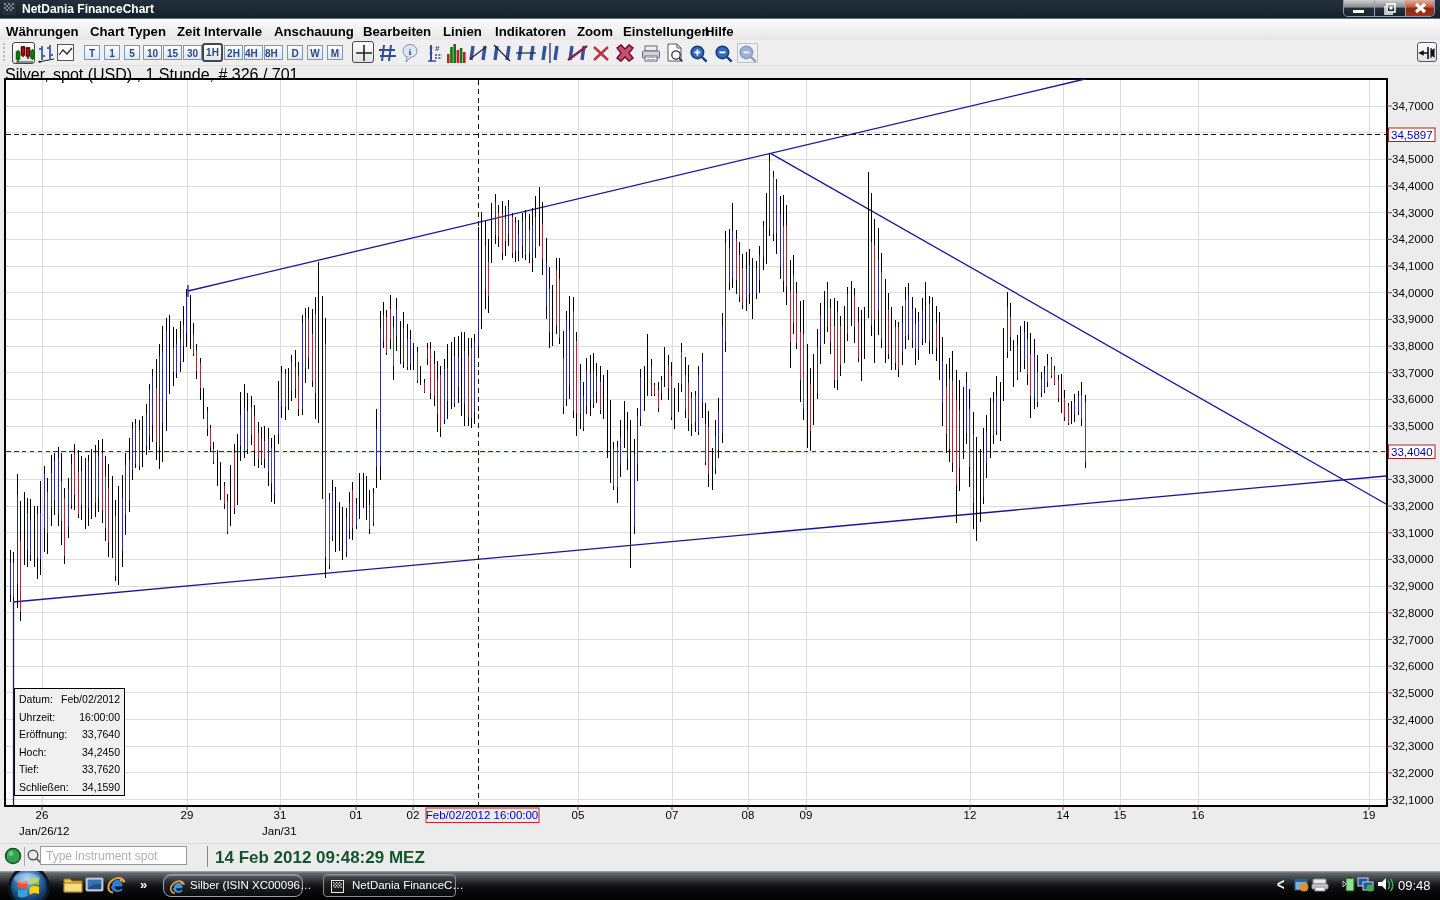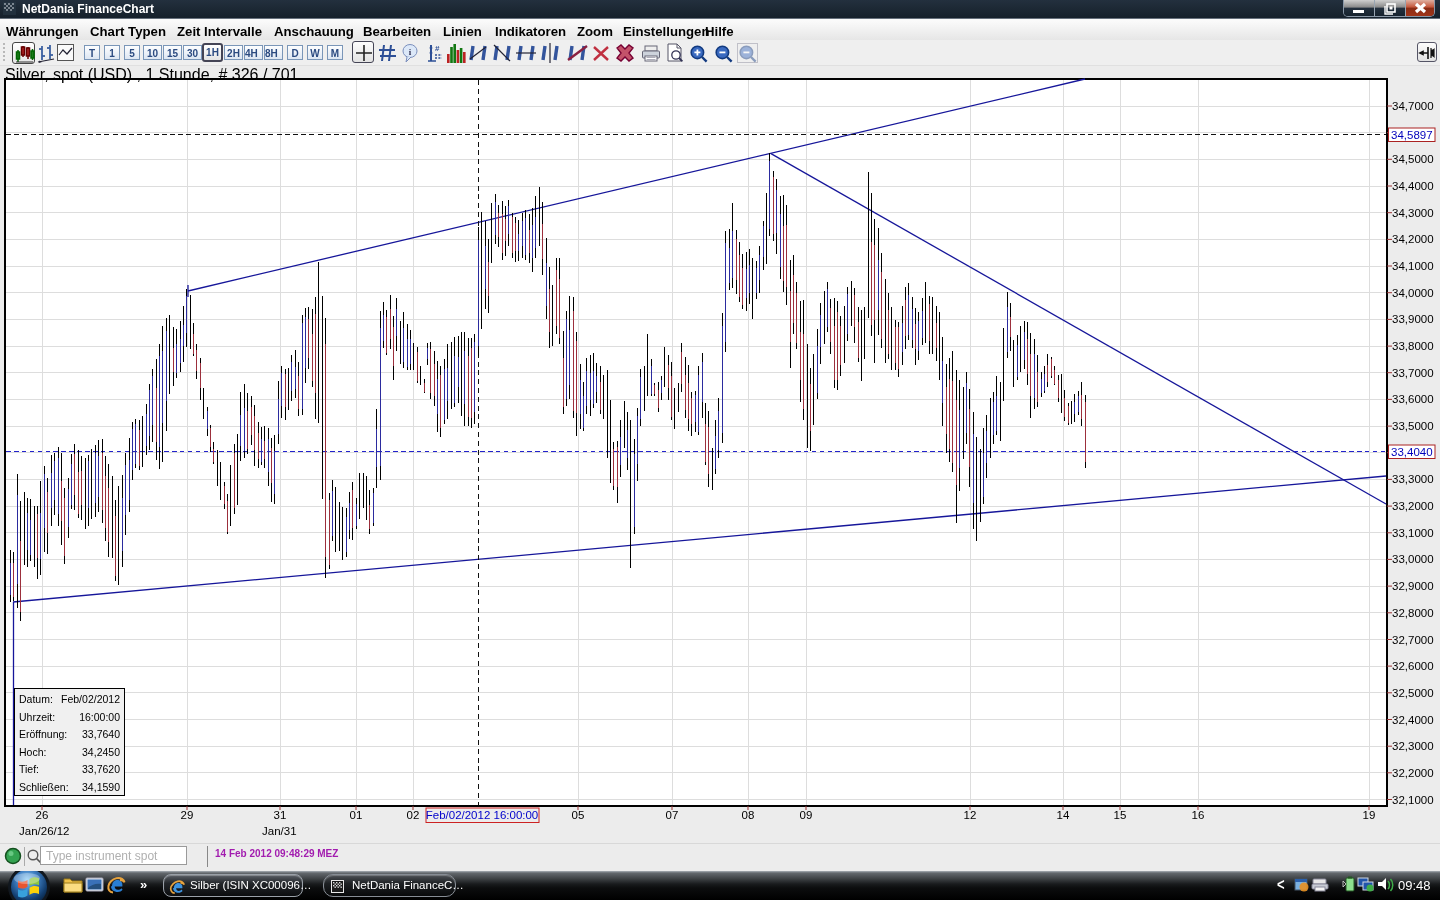--- a/index.html
+++ b/index.html
@@ -397,21 +397,21 @@
     <circle cx="9" cy="9" r="7.5" fill="#33a251" stroke="#14501f" stroke-width="1.5"></circle>
     <circle cx="7" cy="6.5" r="2.5" fill="#7fd898" opacity="0.7"></circle>
   </svg>
 <div style="position:absolute;left:24px;top:847px;width:1px;height:19px;background:#aaa"></div>
 <svg width="17" height="17" style="position:absolute;left:26px;top:848px">
     <circle cx="7" cy="7" r="4.8" fill="none" stroke="#555" stroke-width="1.4"></circle>
     <path d="M10.5 10.5l4 4" stroke="#555" stroke-width="1.7"></path>
   </svg>
 <div style="position:absolute;left:40px;top:846px;width:147px;height:19px;background:#fff;border:1px solid #9a9a9a;color:#b0b0b0;font-size:12px;line-height:19px;padding-left:5px">Type instrument spot</div>
 <div style="position:absolute;left:207px;top:846px;width:1px;height:21px;background:#888"></div>
-<div style="position:absolute;left:215px;top:848px;font-size:10px;font-weight:bold;color:#a21caf">14 Feb 2012 09:48:29 MEZ</div>
+<div style="position:absolute;left:215px;top:848px;font-size:17px;font-weight:bold;color:#14532d">14 Feb 2012 09:48:29 MEZ</div>
 
 <div style="position:absolute;left:0;top:871px;width:1440px;height:29px;background:linear-gradient(180deg,#aab0b6 0,#63686d 2px,#3c4043 8px,#191b1d 13px,#0c0d0e 17px,#000 29px)"></div>
 <svg width="58" height="29" viewBox="0 0 58 29" style="position:absolute;left:2px;top:871px" xmlns="http://www.w3.org/2000/svg">
 <defs>
       <radialGradient id="orb" cx="45%" cy="30%" r="70%">
         <stop offset="0%" stop-color="#8ecdf5"></stop>
         <stop offset="40%" stop-color="#3e7ec2"></stop>
         <stop offset="80%" stop-color="#123d6e"></stop>
         <stop offset="100%" stop-color="#0a2646"></stop>
       </radialGradient>
@@ -440,21 +440,21 @@
 </svg>
 <div style="position:absolute;left:140px;top:877px;color:#fff;font-weight:bold;font-size:13px">»</div>
 <div style="position:absolute;left:163px;top:874px;width:140px;height:23px;border:1px solid #9aa0a8;border-radius:8px;background:linear-gradient(180deg,#5a5f66,#23262a 40%,#0b0c0e);box-shadow:inset 0 1px 1px rgba(255,255,255,0.3)">
 <svg width="18" height="18" viewBox="0 0 22 22" style="position:absolute;left:5px;top:3px">
 <path d="M6 12.2c0-3.6 2.3-6.2 5.4-6.2 3 0 5 2.2 5 5.2 0 0.5 0 1-0.1 1.3H8.6c0.2 2 1.5 3.3 3.4 3.3 1.4 0 2.6-0.6 3.4-1.6l1.2 1.6c-1.2 1.4-2.9 2.2-4.8 2.2-3.9 0-6.8-2.4-6.8-5.8z" fill="#3f94e0"></path>
 <path d="M8.8 10.6h5c-0.1-1.6-1-2.6-2.4-2.6-1.4 0-2.3 1-2.6 2.6z" fill="#3f94e0"></path>
 <path d="M3.2 16.5C1.6 14 2.2 10 5 7.2 8.2 4 13 3 16 4.8c1.5 0.9 2.3 2.2 2.6 3.4-0.8-1.4-2.4-2.3-4.6-2.3M3.2 16.5c0.8 1.2 2.2 1.9 3.8 2" fill="none" stroke="#e8a33d" stroke-width="2"></path>
 </svg>
 <span style="position:absolute;left:26px;top:4px;color:#fff;font-size:11.5px;white-space:nowrap">Silber (ISIN XC00096…</span>
   </div>
-<div style="position:absolute;left:323px;top:874px;width:133px;height:23px;border:1px solid #878d95;border-radius:10px;background:linear-gradient(180deg,#4e5257,#1e2124 40%,#08090a);box-shadow:inset 0 1px 1px rgba(255,255,255,0.25)">
+<div style="position:absolute;left:323px;top:874px;width:133px;height:23px;border:1px solid #878d95;border-radius:4px;background:linear-gradient(180deg,#4e5257,#1e2124 40%,#08090a);box-shadow:inset 0 1px 1px rgba(255,255,255,0.25)">
 <svg width="13" height="13" style="position:absolute;left:7px;top:5px">
       <rect x="0" y="0" width="13" height="13" fill="#e8e8e8"></rect>
       <rect x="1" y="1" width="11" height="11" fill="#1a1a1a"></rect>
       <g fill="#dcdcdc">
         <rect x="2" y="2" width="1.4" height="1.4"></rect>
         <rect x="5" y="2" width="1.4" height="1.4"></rect>
         <rect x="8" y="2" width="1.4" height="1.4"></rect>
         <rect x="3.5" y="3.5" width="1.4" height="1.4"></rect>
         <rect x="6.5" y="3.5" width="1.4" height="1.4"></rect>
         <rect x="9.5" y="3.5" width="1.4" height="1.4"></rect>

